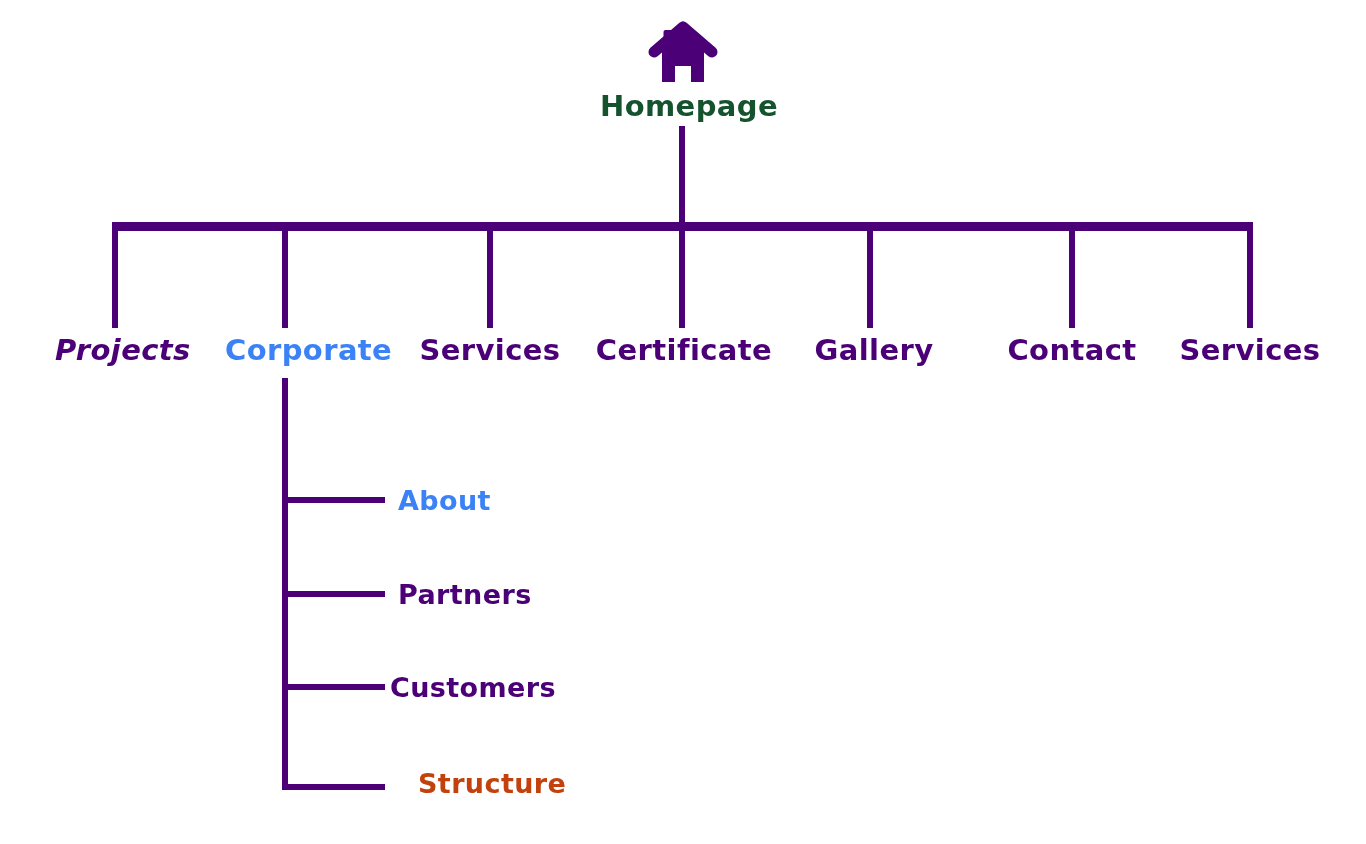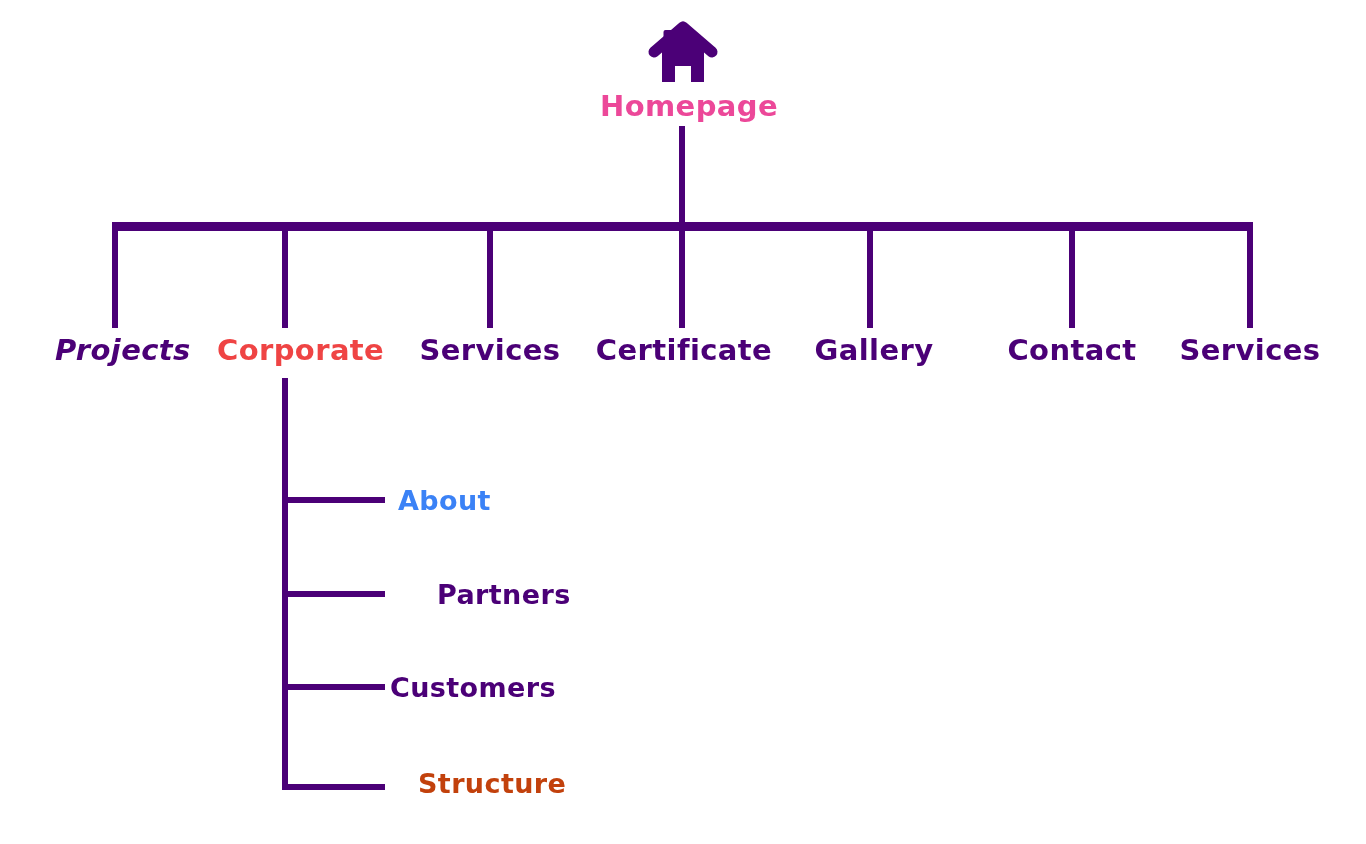--- a/index.html
+++ b/index.html
@@ -83,40 +83,40 @@
 
   <div class="root-node" style="left:0; top:18px;">
     <svg class="home-icon" width="76" height="72" viewBox="0 0 76 72" xmlns="http://www.w3.org/2000/svg">
 
       <rect x="18.5" y="12" width="10" height="24" rx="2" fill="#4B0077"></rect>
 
       <path d="M9 34 L38 9 L67 34" fill="none" stroke="#4B0077" stroke-width="11" stroke-linecap="round" stroke-linejoin="round"></path>
 
       <path d="M17 32 L17 64 L30 64 L30 48 L46 48 L46 64 L59 64 L59 32 L38 14 Z" fill="#4B0077"></path>
     </svg>
-    <span class="root-label" style="color: #ec4899; padding-left: 12px;">Homepage</span>
+    <span class="root-label" style="color: #14532d; padding-left: 12px;">Homepage</span>
   </div>
 
   <div class="line-v" style="left: 679px; top: 126px; width: 6px; height: 108px; background: rgb(75, 0, 119);"></div>
 
   <div class="line-h" style="left: 112px; top: 222px; width: 1141px; height: 9px; background: rgb(75, 0, 119);"></div>
 
   <div class="line-v" style="left: 112px; top: 228px; width: 6px; height: 100px; background: rgb(75, 0, 119);"></div>
   <div class="line-v" style="left: 282px; top: 228px; width: 6px; height: 100px; background: rgb(75, 0, 119);"></div>
   <div class="line-v" style="left: 487px; top: 228px; width: 6px; height: 100px; background: rgb(75, 0, 119);"></div>
   <div class="line-v" style="left: 679px; top: 228px; width: 6px; height: 100px; background: rgb(75, 0, 119);"></div>
   <div class="line-v" style="left: 867px; top: 228px; width: 6px; height: 100px; background: rgb(75, 0, 119);"></div>
   <div class="line-v" style="left: 1069px; top: 228px; width: 6px; height: 100px; background: rgb(75, 0, 119);"></div>
   <div class="line-v" style="left: 1247px; top: 228px; width: 6px; height: 100px; background: rgb(75, 0, 119);"></div>
 
   <div class="node-label" style="left: 55px; top: 336px; color: rgb(75, 0, 119); font-style: italic;">
     <span>Projects</span>
   </div>
 
-  <div class="node-label" style="left: 217px; top: 336px; color: #ef4444;">
+  <div class="node-label" style="left: 225px; top: 336px; color: #3b82f6;">
     <span>Corporate</span>
   </div>
 
   <div class="node-label center" style="left: 490px; top: 336px; color: rgb(75, 0, 119);">
     <span>Services</span>
   </div>
 
   <div class="node-label center" style="left: 684px; top: 336px; color: rgb(75, 0, 119);">
     <span>Certificate</span>
   </div>
@@ -137,21 +137,21 @@
 
   <div class="line-h" style="left: 282px; top: 497px; width: 103px; height: 6px; background: rgb(75, 0, 119);"></div>
   <div class="line-h" style="left: 282px; top: 591px; width: 103px; height: 6px; background: rgb(75, 0, 119);"></div>
   <div class="line-h" style="left: 282px; top: 684px; width: 103px; height: 6px; background: rgb(75, 0, 119);"></div>
   <div class="line-h" style="left: 282px; top: 784px; width: 103px; height: 6px; background: rgb(75, 0, 119);"></div>
 
   <div class="sub-label" style="left: 398px; top: 487px; color: #3b82f6;">
     <span>About</span>
   </div>
 
-  <div class="sub-label" style="left: 398px; top: 581px; color: rgb(75, 0, 119); margin-left: 39px;">
+  <div class="sub-label" style="left: 398px; top: 581px; color: rgb(75, 0, 119);">
     <span>Partners</span>
   </div>
 
   <div class="sub-label" style="left: 390px; top: 674px; color: rgb(75, 0, 119);">
     <span>Customers</span>
   </div>
 
   <div class="sub-label" style="left: 418px; top: 770px; color: #c2410c;">
     <span>Structure</span>
   </div>

